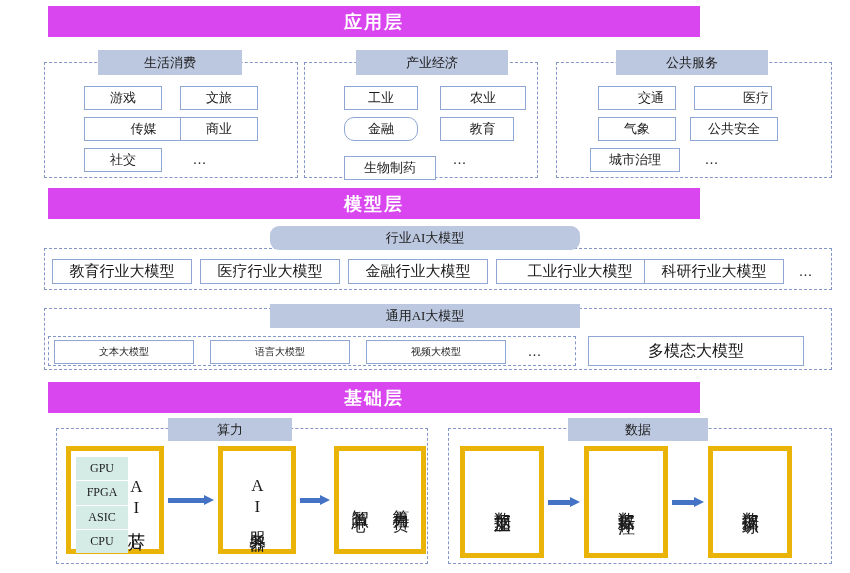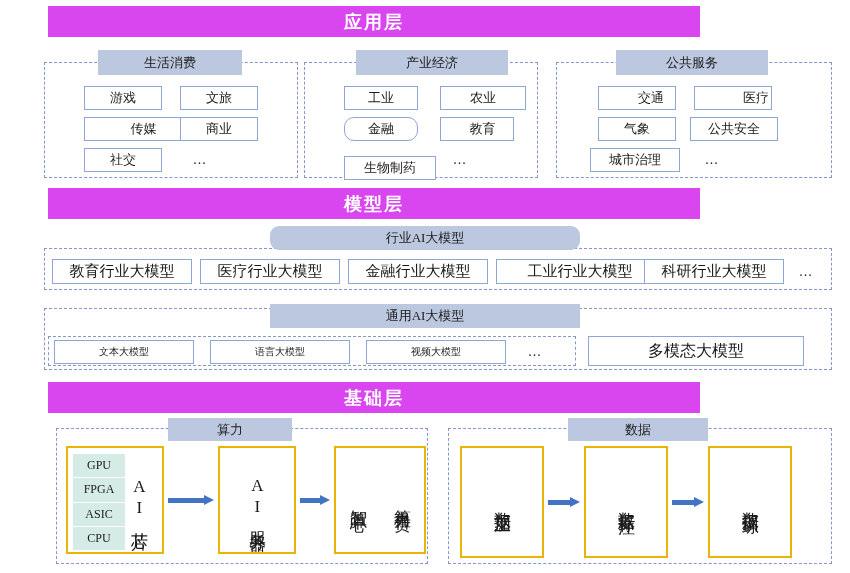--- a/index.html
+++ b/index.html
@@ -108,21 +108,21 @@
 
   
   #base-left  { left: 56px;  top: 428px; width: 372px; height: 136px; }
   #base-right { left: 448px; top: 428px; width: 384px; height: 136px; }
   #band-compute { left: 168px; top: 418px; width: 124px; height: 23px; }
   #band-data    { left: 568px; top: 418px; width: 140px; height: 23px; }
 
   .flowbox {
     position: absolute;
     background: #ffffff;
-    border: 2px solid #eab308;
+    border: 5px solid #eab308;
     box-sizing: border-box;
     z-index: 3;
   }
 
   
   .vtext {
     writing-mode: vertical-rl;
     text-orientation: upright;
     font-size: 17px;
     line-height: 1.05;

